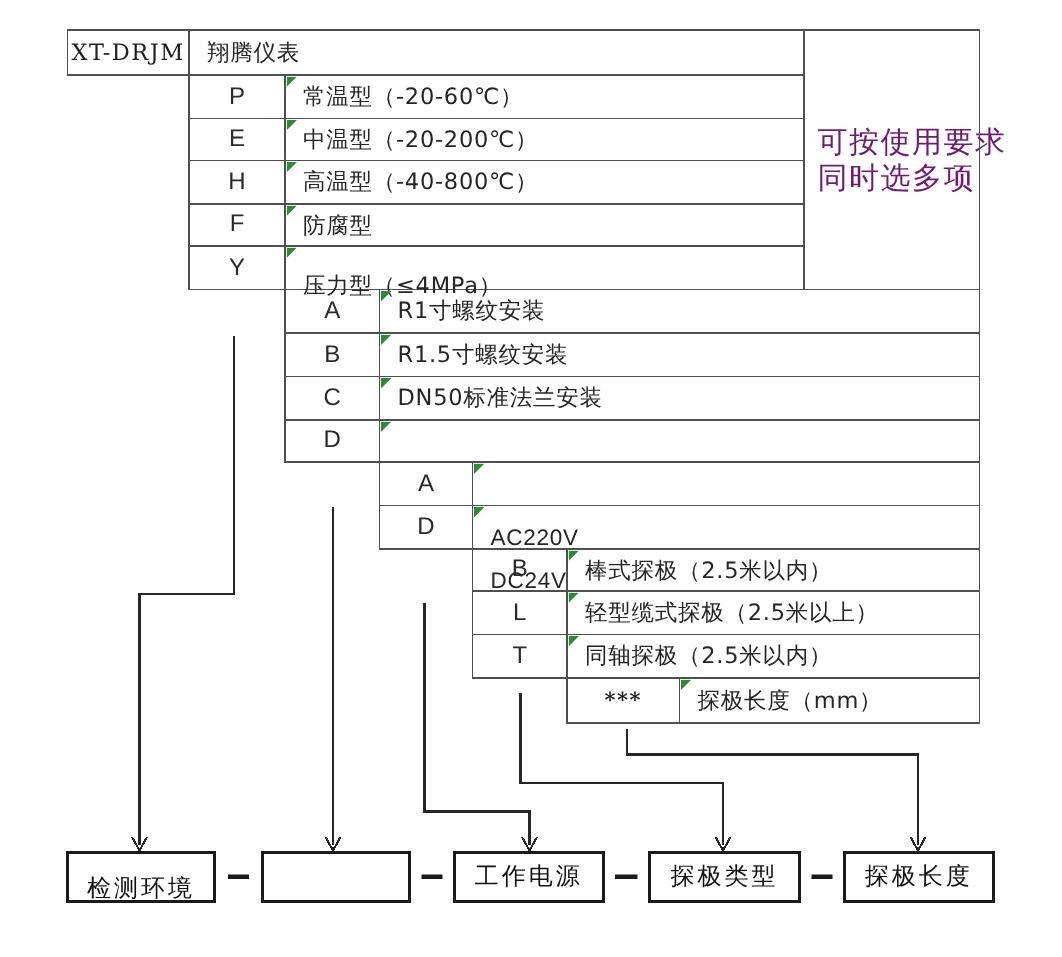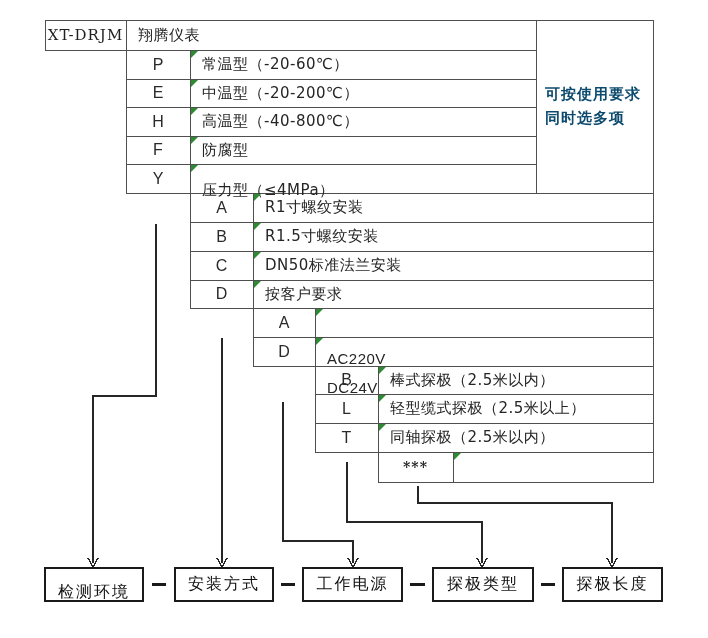--- a/index.html
+++ b/index.html
@@ -10,21 +10,21 @@
   svg{position:absolute;left:0;top:0;pointer-events:none;}
   .t{position:absolute;white-space:nowrap;display:flex;align-items:center;box-sizing:border-box;}
   .code{justify-content:center;font-family:"Liberation Sans","DejaVu Sans",sans-serif;
         font-size:16px;font-weight:500;color:#2a2a2a;}
   .desc{font-size:15px;color:#252525;padding-left:12px;letter-spacing:0.5px;}
   .latin{font-family:"Liberation Sans","DejaVu Sans",sans-serif;font-size:15px;letter-spacing:0.5px;margin-top:36px;}
   .model{font-family:"DejaVu Serif","Liberation Serif",serif;font-size:15px;
          justify-content:center;letter-spacing:1px;color:#1f1f1f;text-align:center;}
   .stars{font-family:"DejaVu Serif","Liberation Serif",serif;font-weight:bold;font-size:14px;
          justify-content:center;letter-spacing:1px;}
-  .note{font-size:15px;color:#0c4a6e;line-height:24px;letter-spacing:1px;font-weight:bold;}
+  .note{font-size:20px;color:#701a75;line-height:24px;letter-spacing:1px;}
   .blabel{font-size:16px;color:#111111;justify-content:center;letter-spacing:2px;font-weight:500;}
   .corner{position:absolute;width:7px;height:7px;clip-path:polygon(0 0,100% 0,0 100%);}
   .dash{position:absolute;height:3px;background:#1c1c1c;}
 </style>
 </head>
 <body>
 
 <div id="canvas">
 
   <svg width="708" height="638" shape-rendering="crispEdges">
@@ -112,54 +112,53 @@
   <div class="t code" style="left:126px;top:164px;width:64px;height:29px">Y</div>
   <div class="t desc" style="left:190px;top:176px;width:346px;height:29px">压力型（≤4MPa）</div>
 
   <div class="t code" style="left:190px;top:193px;width:63px;height:29px">A</div>
   <div class="t desc" style="left:253px;top:193px;width:400px;height:29px">R1寸螺纹安装</div>
   <div class="t code" style="left:190px;top:222px;width:63px;height:29px">B</div>
   <div class="t desc" style="left:253px;top:222px;width:400px;height:29px">R1.5寸螺纹安装</div>
   <div class="t code" style="left:190px;top:251px;width:63px;height:29px">C</div>
   <div class="t desc" style="left:253px;top:251px;width:400px;height:29px">DN50标准法兰安装</div>
   <div class="t code" style="left:190px;top:280px;width:63px;height:28px">D</div>
-  <div class="t desc" style="left:253px;top:280px;width:400px;height:28px">按客户要求</div>
 
   <div class="t code" style="left:253px;top:308px;width:62px;height:29px">A</div>
   <div class="t desc latin" style="left:315px;top:308px;width:338px;height:29px">AC220V</div>
   <div class="t code" style="left:253px;top:337px;width:62px;height:29px">D</div>
   <div class="t desc latin" style="left:315px;top:337px;width:338px;height:29px">DC24V</div>
 
   <div class="t code" style="left:315px;top:366px;width:63px;height:28px">B</div>
   <div class="t desc" style="left:378px;top:366px;width:275px;height:28px">棒式探极（2.5米以内）</div>
   <div class="t code" style="left:315px;top:394px;width:63px;height:29px">L</div>
   <div class="t desc" style="left:378px;top:394px;width:275px;height:29px">轻型缆式探极（2.5米以上）</div>
   <div class="t code" style="left:315px;top:423px;width:63px;height:29px">T</div>
   <div class="t desc" style="left:378px;top:423px;width:275px;height:29px">同轴探极（2.5米以内）</div>
 
   <div class="t stars" style="left:378px;top:452px;width:75px;height:30px">***</div>
+  <div class="t desc" style="left:453px;top:452px;width:200px;height:30px">探极长度（mm）</div>
 
   <span class="corner" style="left: 191px; top: 51px; background: rgb(46, 139, 52);"></span>
   <span class="corner" style="left: 191px; top: 80px; background: rgb(46, 139, 52);"></span>
   <span class="corner" style="left: 191px; top: 108px; background: rgb(46, 139, 52);"></span>
   <span class="corner" style="left: 191px; top: 137px; background: rgb(46, 139, 52);"></span>
   <span class="corner" style="left: 191px; top: 165px; background: rgb(46, 139, 52);"></span>
   <span class="corner" style="left: 254px; top: 194px; background: rgb(46, 139, 52);"></span>
   <span class="corner" style="left: 254px; top: 223px; background: rgb(46, 139, 52);"></span>
   <span class="corner" style="left: 254px; top: 252px; background: rgb(46, 139, 52);"></span>
   <span class="corner" style="left: 254px; top: 281px; background: rgb(46, 139, 52);"></span>
   <span class="corner" style="left: 316px; top: 309px; background: rgb(46, 139, 52);"></span>
   <span class="corner" style="left: 316px; top: 338px; background: rgb(46, 139, 52);"></span>
   <span class="corner" style="left: 379px; top: 367px; background: rgb(46, 139, 52);"></span>
   <span class="corner" style="left: 379px; top: 395px; background: rgb(46, 139, 52);"></span>
   <span class="corner" style="left: 379px; top: 424px; background: rgb(46, 139, 52);"></span>
   <span class="corner" style="left: 454px; top: 453px; background: rgb(46, 139, 52);"></span>
 
   <div class="t blabel" style="left:45px;top:568px;width:98px;height:49px">检测环境</div>
-  <div class="t blabel" style="left:175px;top:568px;width:98px;height:33px">安装方式</div>
   <div class="t blabel" style="left:303px;top:568px;width:99px;height:33px">工作电源</div>
   <div class="t blabel" style="left:433px;top:568px;width:100px;height:33px">探极类型</div>
   <div class="t blabel" style="left:563px;top:568px;width:99px;height:33px">探极长度</div>
 
   <div class="dash" style="left: 152px; top: 583px; width: 14px; background: rgb(26, 26, 26);"></div>
   <div class="dash" style="left: 281px; top: 583px; width: 14px; background: rgb(26, 26, 26);"></div>
   <div class="dash" style="left: 410px; top: 583px; width: 15px; background: rgb(26, 26, 26);"></div>
   <div class="dash" style="left: 541px; top: 583px; width: 14px; background: rgb(26, 26, 26);"></div>
 
 </div>

